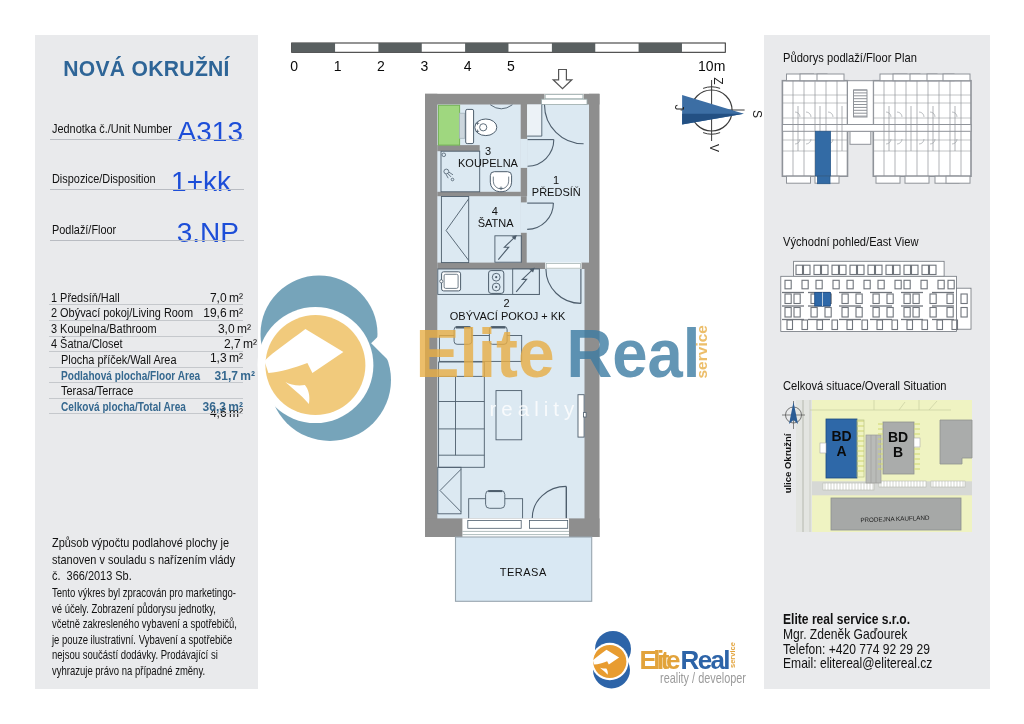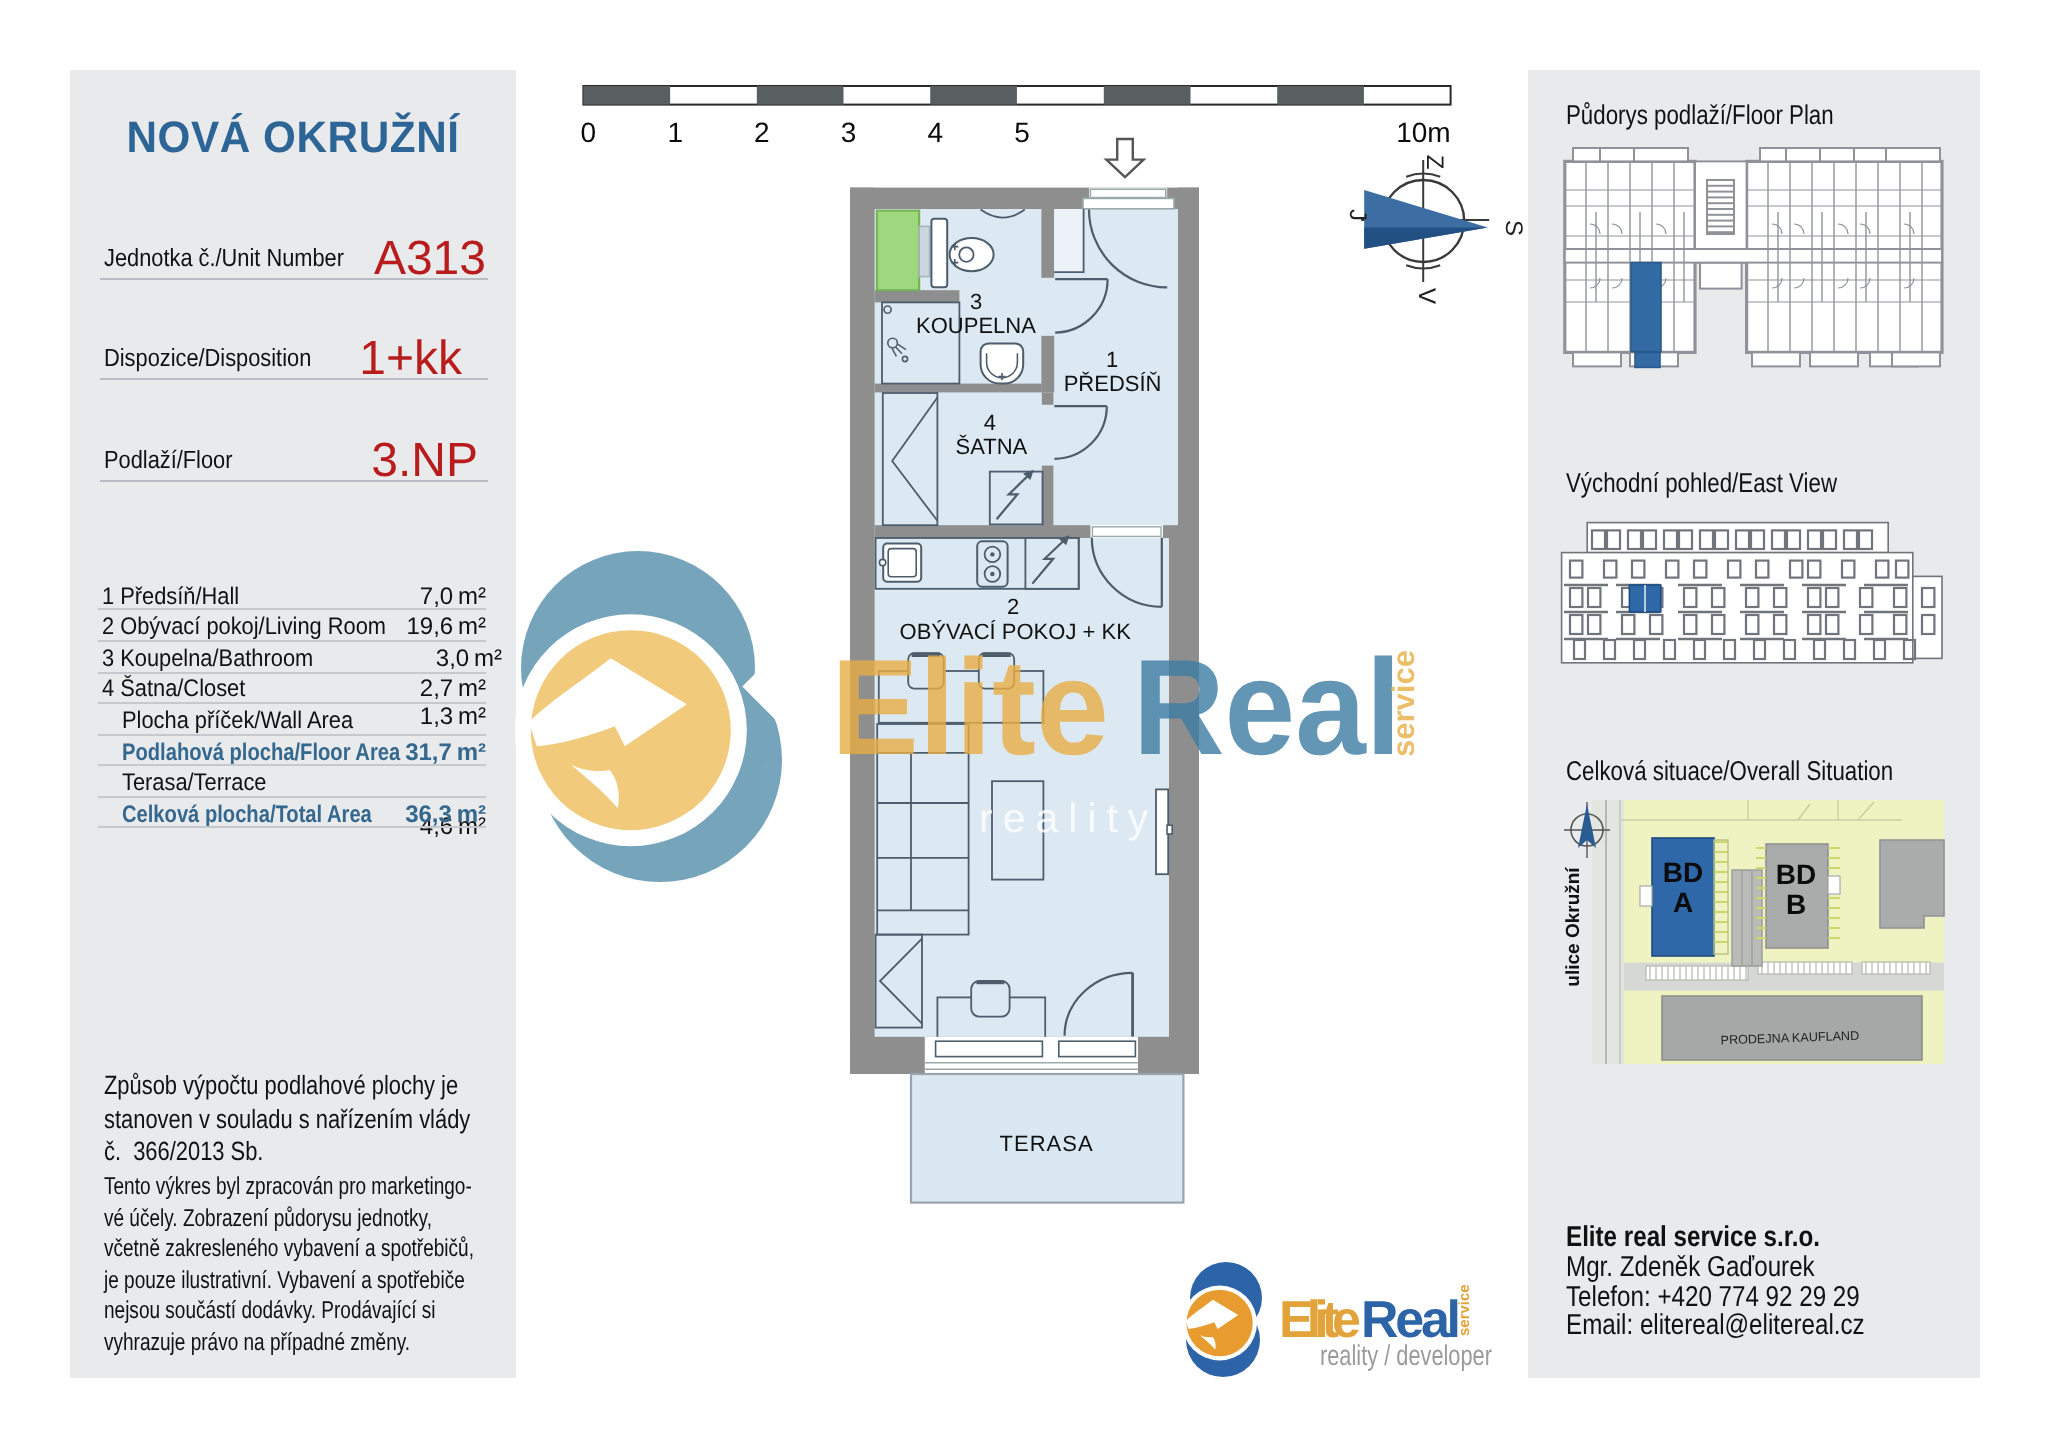--- a/index.html
+++ b/index.html
@@ -1,18 +1,18 @@
 <!DOCTYPE html>
 <html><head><meta charset="utf-8">
 <style>
 html,body{margin:0;padding:0;width:1024px;height:724px;background:#fff;
 font-family:"Liberation Sans",sans-serif;overflow:hidden;position:relative}
 .abs{position:absolute}
 .lbl{font-size:12.4px;color:#111}
-.val{font-size:24px;color:#b91c1c}
+.val{font-size:28px;color:#1d4ed8}
 .rule{height:1px;background:#b9bcc2}
 .row{font-size:12px;color:#111;white-space:nowrap}
 .blue{color:#35688f;font-weight:bold}
 svg{display:block}
 </style></head>
 <body>
 
 <div class="abs" style="left:35px;top:35px;width:223px;height:654px;background:#e9eaec"></div>
 
 <div class="abs" style="left:35px;top:56px;width:223px;text-align:center;font-weight:bold;font-size:22px;color:#2e6597;letter-spacing:0.3px;transform:scaleX(0.96)">NOVÁ OKRUŽNÍ</div>
@@ -35,29 +35,29 @@
 
 <div class="abs row" style="left:51px;top:306.3px;transform:scaleX(0.91);transform-origin:left">2 Obývací pokoj/Living Room</div>
 <div class="abs row" style="left:150px;width:93px;top:306.3px;text-align:right">19,6 m²</div>
 <div class="abs rule" style="left:49px;top:319.9px;width:194px;background:#c5c8cc"></div>
 
 <div class="abs row" style="left:51px;top:321.9px;transform:scaleX(0.91);transform-origin:left">3 Koupelna/Bathroom</div>
 <div class="abs row" style="left:158px;width:93px;top:321.9px;text-align:right">3,0 m²</div>
 <div class="abs rule" style="left:49px;top:335.5px;width:194px;background:#c5c8cc"></div>
 
 <div class="abs row" style="left:51px;top:337.4px;transform:scaleX(0.91);transform-origin:left">4 Šatna/Closet</div>
-<div class="abs row" style="left:150px;width:93px;top:337.4px;text-align:right">2,7 m²</div>
+<div class="abs row" style="left:164px;width:93px;top:337.4px;text-align:right">2,7 m²</div>
 <div class="abs rule" style="left:49px;top:351.0px;width:194px;background:#c5c8cc"></div>
 
 <div class="abs row" style="left:61px;top:353.0px;transform:scaleX(0.91);transform-origin:left">Plocha příček/Wall Area</div>
 <div class="abs row" style="left:150px;width:93px;top:351px;text-align:right">1,3 m²</div>
 <div class="abs rule" style="left:49px;top:366.6px;width:194px;background:#c5c8cc"></div>
 
 <div class="abs row blue" style="left:61px;top:368.5px;transform:scaleX(0.84);transform-origin:left">Podlahová plocha/Floor Area</div>
-<div class="abs row blue" style="left:150px;width:93px;top:368.5px;text-align:right">31,7 m²</div>
+<div class="abs row blue" style="left:162px;width:93px;top:368.5px;text-align:right">31,7 m²</div>
 <div class="abs rule" style="left:49px;top:382.1px;width:194px;background:#c5c8cc"></div>
 
 <div class="abs row" style="left:61px;top:384.1px;transform:scaleX(0.91);transform-origin:left">Terasa/Terrace</div>
 <div class="abs row" style="left:150px;width:93px;top:406px;text-align:right">4,6 m²</div>
 <div class="abs rule" style="left:49px;top:397.7px;width:194px;background:#c5c8cc"></div>
 
 <div class="abs row blue" style="left:61px;top:399.6px;transform:scaleX(0.84);transform-origin:left">Celková plocha/Total Area</div>
 <div class="abs row blue" style="left:150px;width:93px;top:399.6px;text-align:right">36,3 m²</div>
 <div class="abs rule" style="left:49px;top:413.2px;width:194px;background:#c5c8cc"></div>
 

